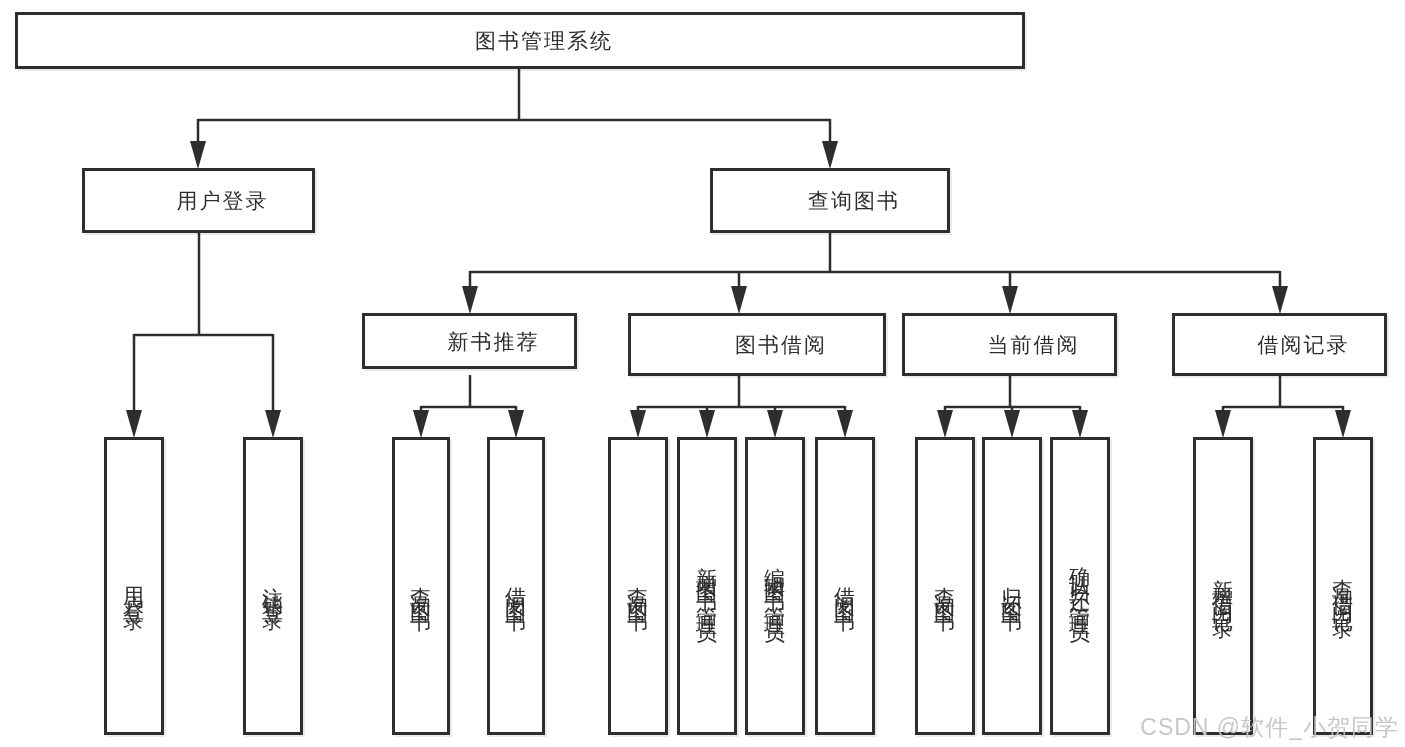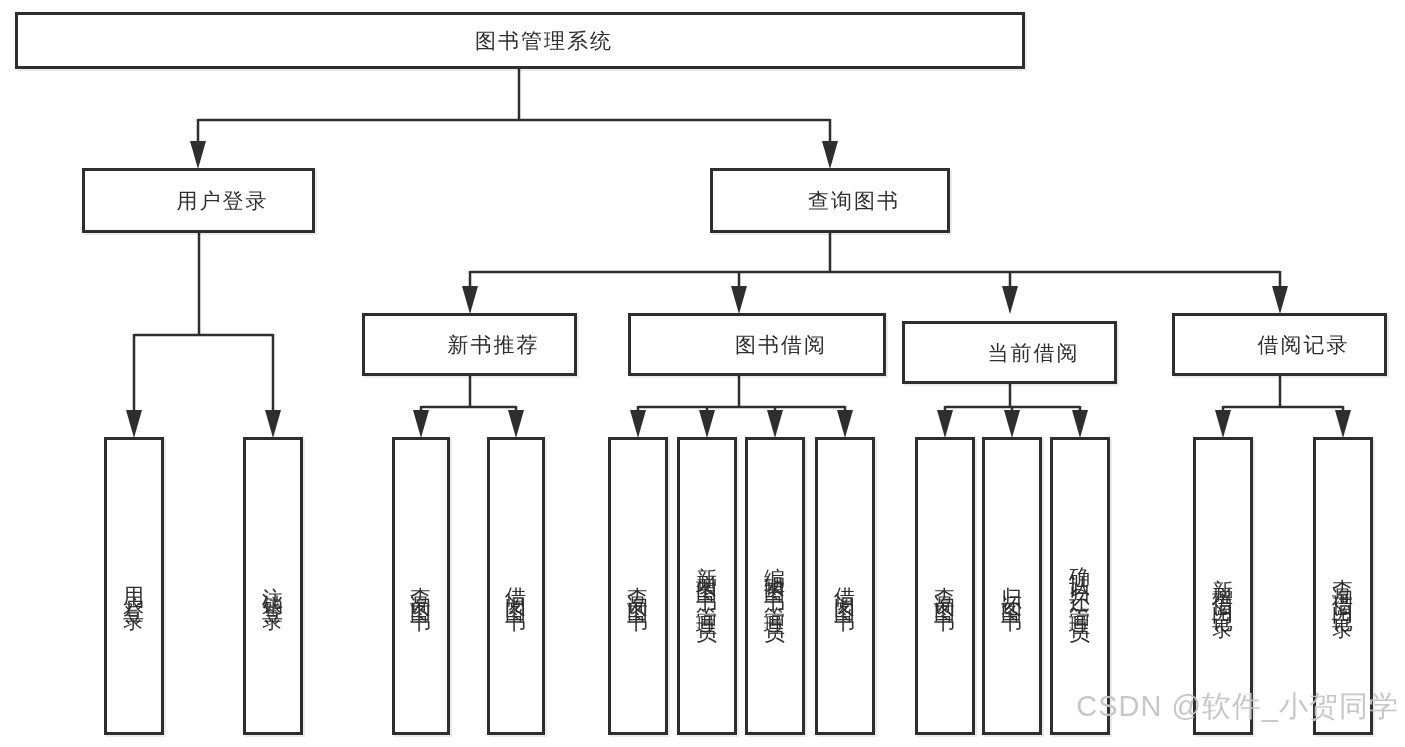--- a/index.html
+++ b/index.html
@@ -44,22 +44,22 @@
     justify-content: center;
     writing-mode: vertical-rl;
     font-size: 21px;
     letter-spacing: 8px;
     line-height: 1;
     box-shadow: 2px 2px 0 rgba(0,0,0,0.08);
   }
   #watermark {
     position: absolute;
     right: 6px;
-    bottom: 20px;
-    font-size: 29px;
+    bottom: 4px;
+    font-size: 23px;
     color: rgba(196,196,196,0.95);
     letter-spacing: 1px;
     z-index: 10;
     white-space: nowrap;
   }
 </style>
 </head>
 <body>
 
 <div id="canvas">
@@ -96,23 +96,23 @@
     <use href="#ah" transform="translate(1080,438)"></use>
     <use href="#ah" transform="translate(1223,438)"></use>
     <use href="#ah" transform="translate(1343,438)"></use>
   </svg>
 
   <div class="node" style="left:15px; top:12px; width:1010px; height:57px;">图书管理系统</div>
 
   <div class="node" style="left:82px; top:168px; width:233px; height:65px;">用户登录</div>
   <div class="node" style="left:710px; top:168px; width:240px; height:65px;">查询图书</div>
 
-  <div class="node" style="left:362px; top:313px; width:215px; height:63px;">新书推荐</div>
+  <div class="node" style="left:362px; top:313px; width:215px; height:56px;">新书推荐</div>
   <div class="node" style="left:628px; top:313px; width:258px; height:63px;">图书借阅</div>
-  <div class="node" style="left:902px; top:321px; width:215px; height:63px;">当前借阅</div>
+  <div class="node" style="left:902px; top:313px; width:215px; height:63px;">当前借阅</div>
   <div class="node" style="left:1172px; top:313px; width:215px; height:63px;">借阅记录</div>
 
   <div class="leaf" style="left:104px;">用户登录</div>
   <div class="leaf" style="left:243px;">注销登录</div>
 
   <div class="leaf" style="left:392px; width:58px;">查询图书</div>
   <div class="leaf" style="left:487px; width:58px;">借阅图书</div>
 
   <div class="leaf" style="left:608px;">查询图书</div>
   <div class="leaf" style="left:677px;">新增图书（管理员）</div>

